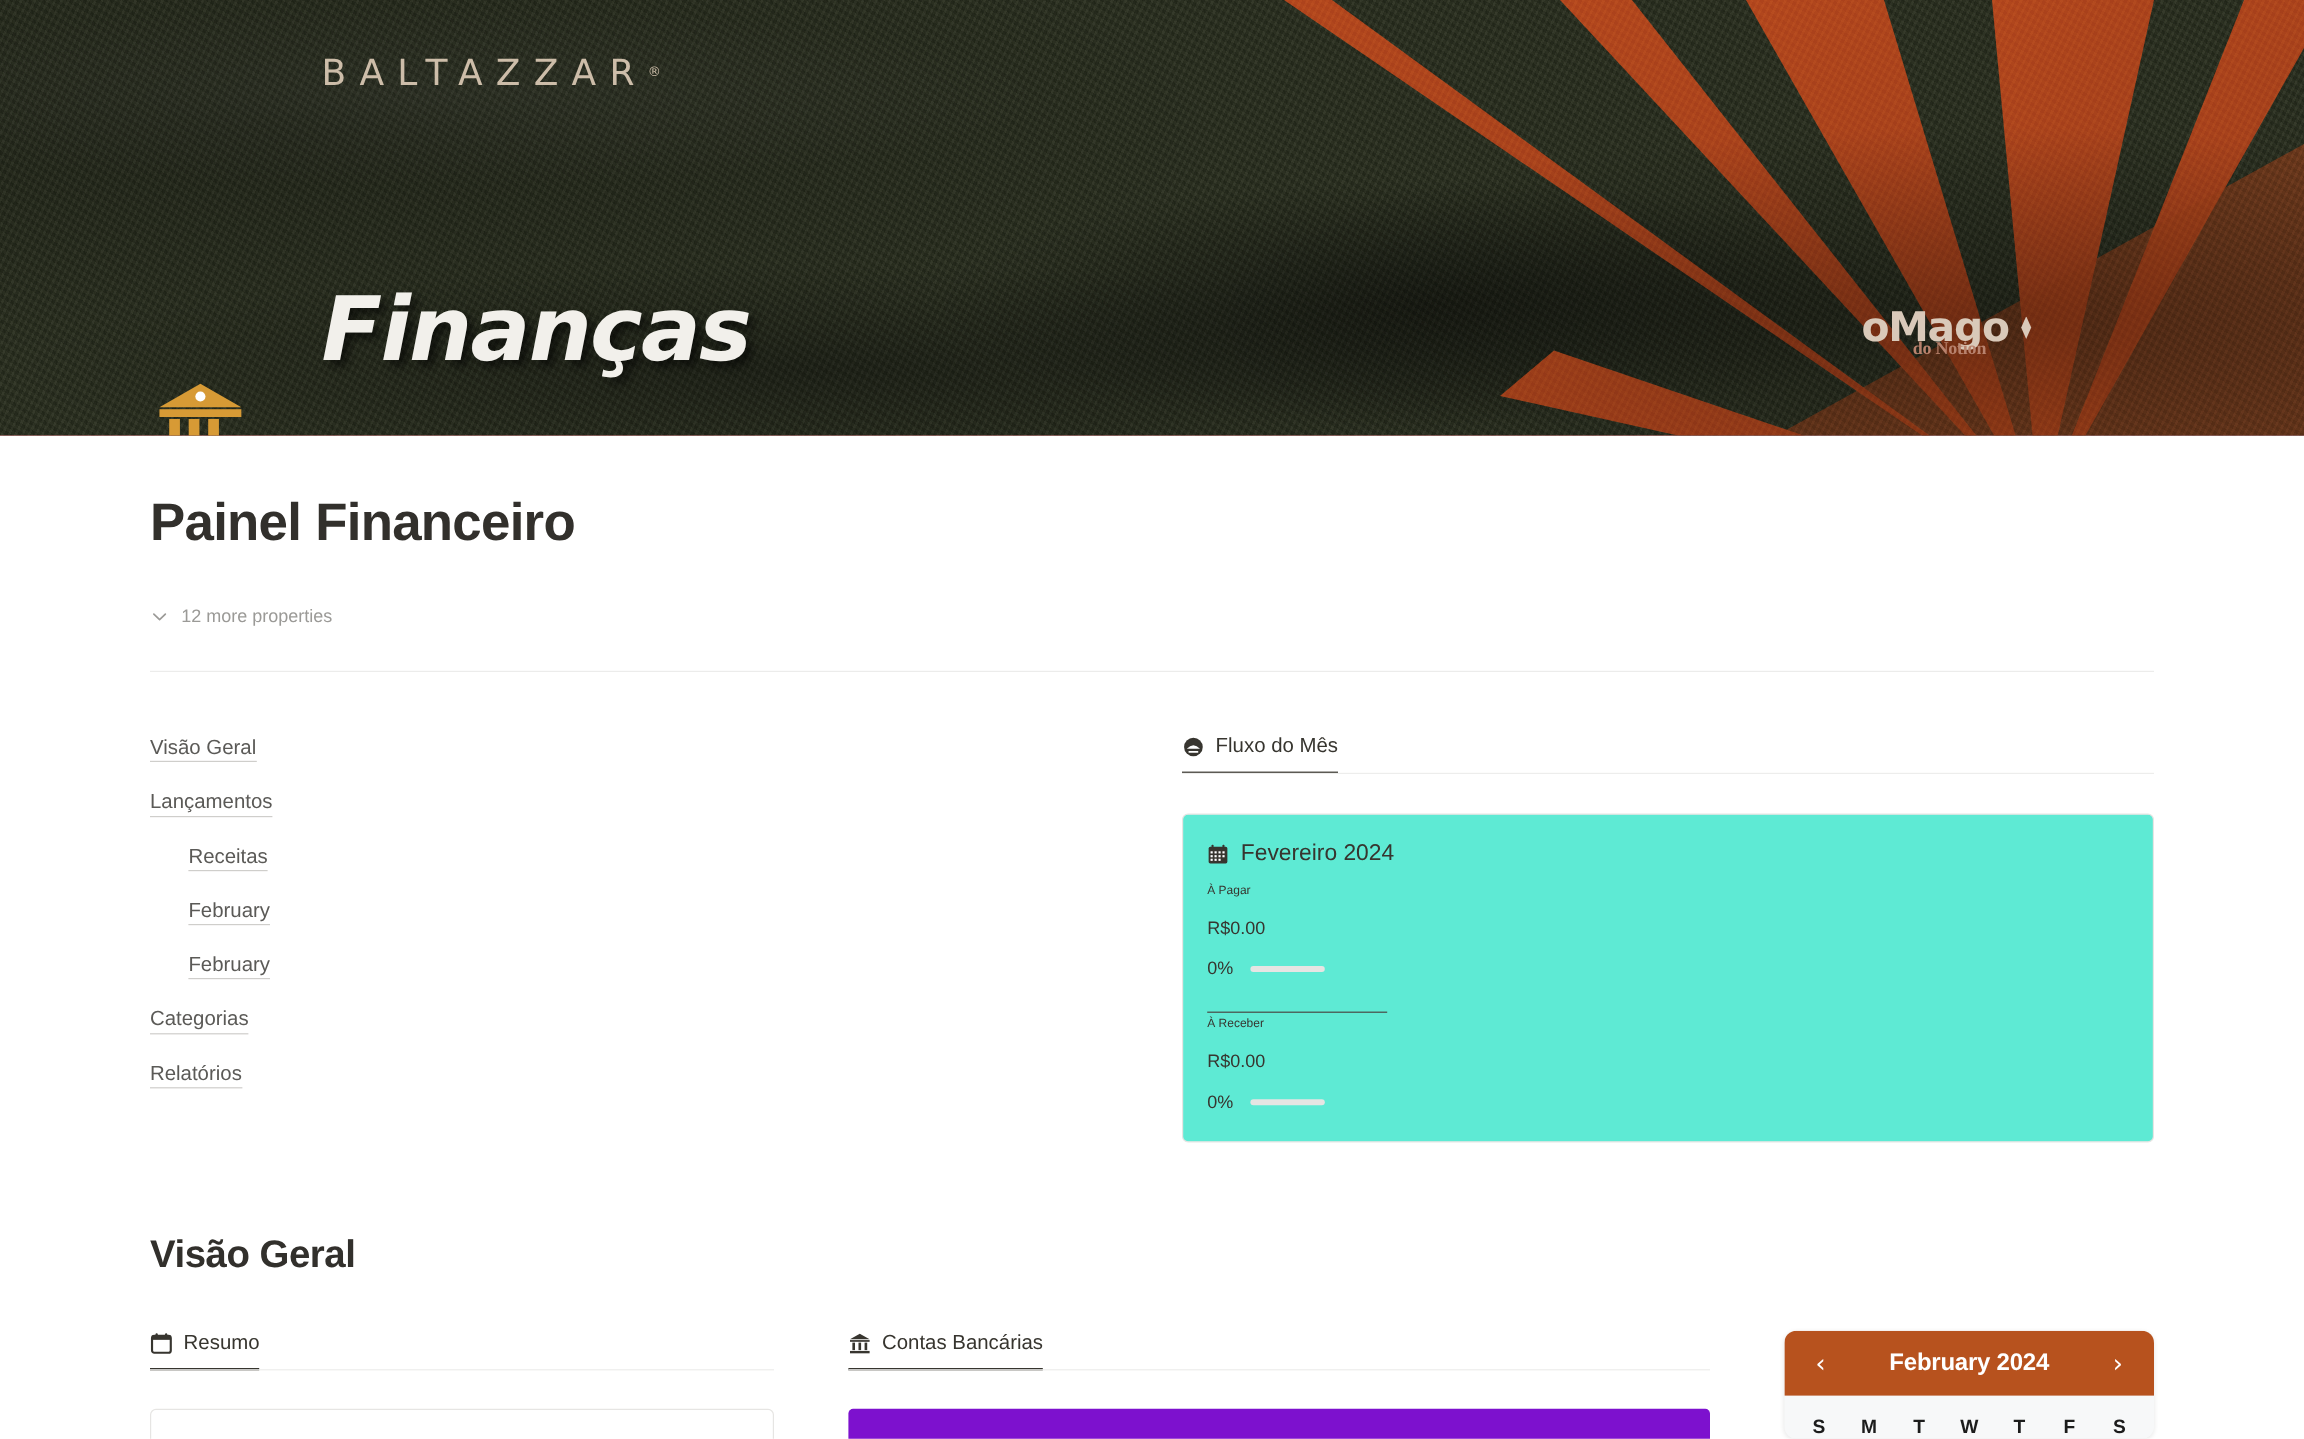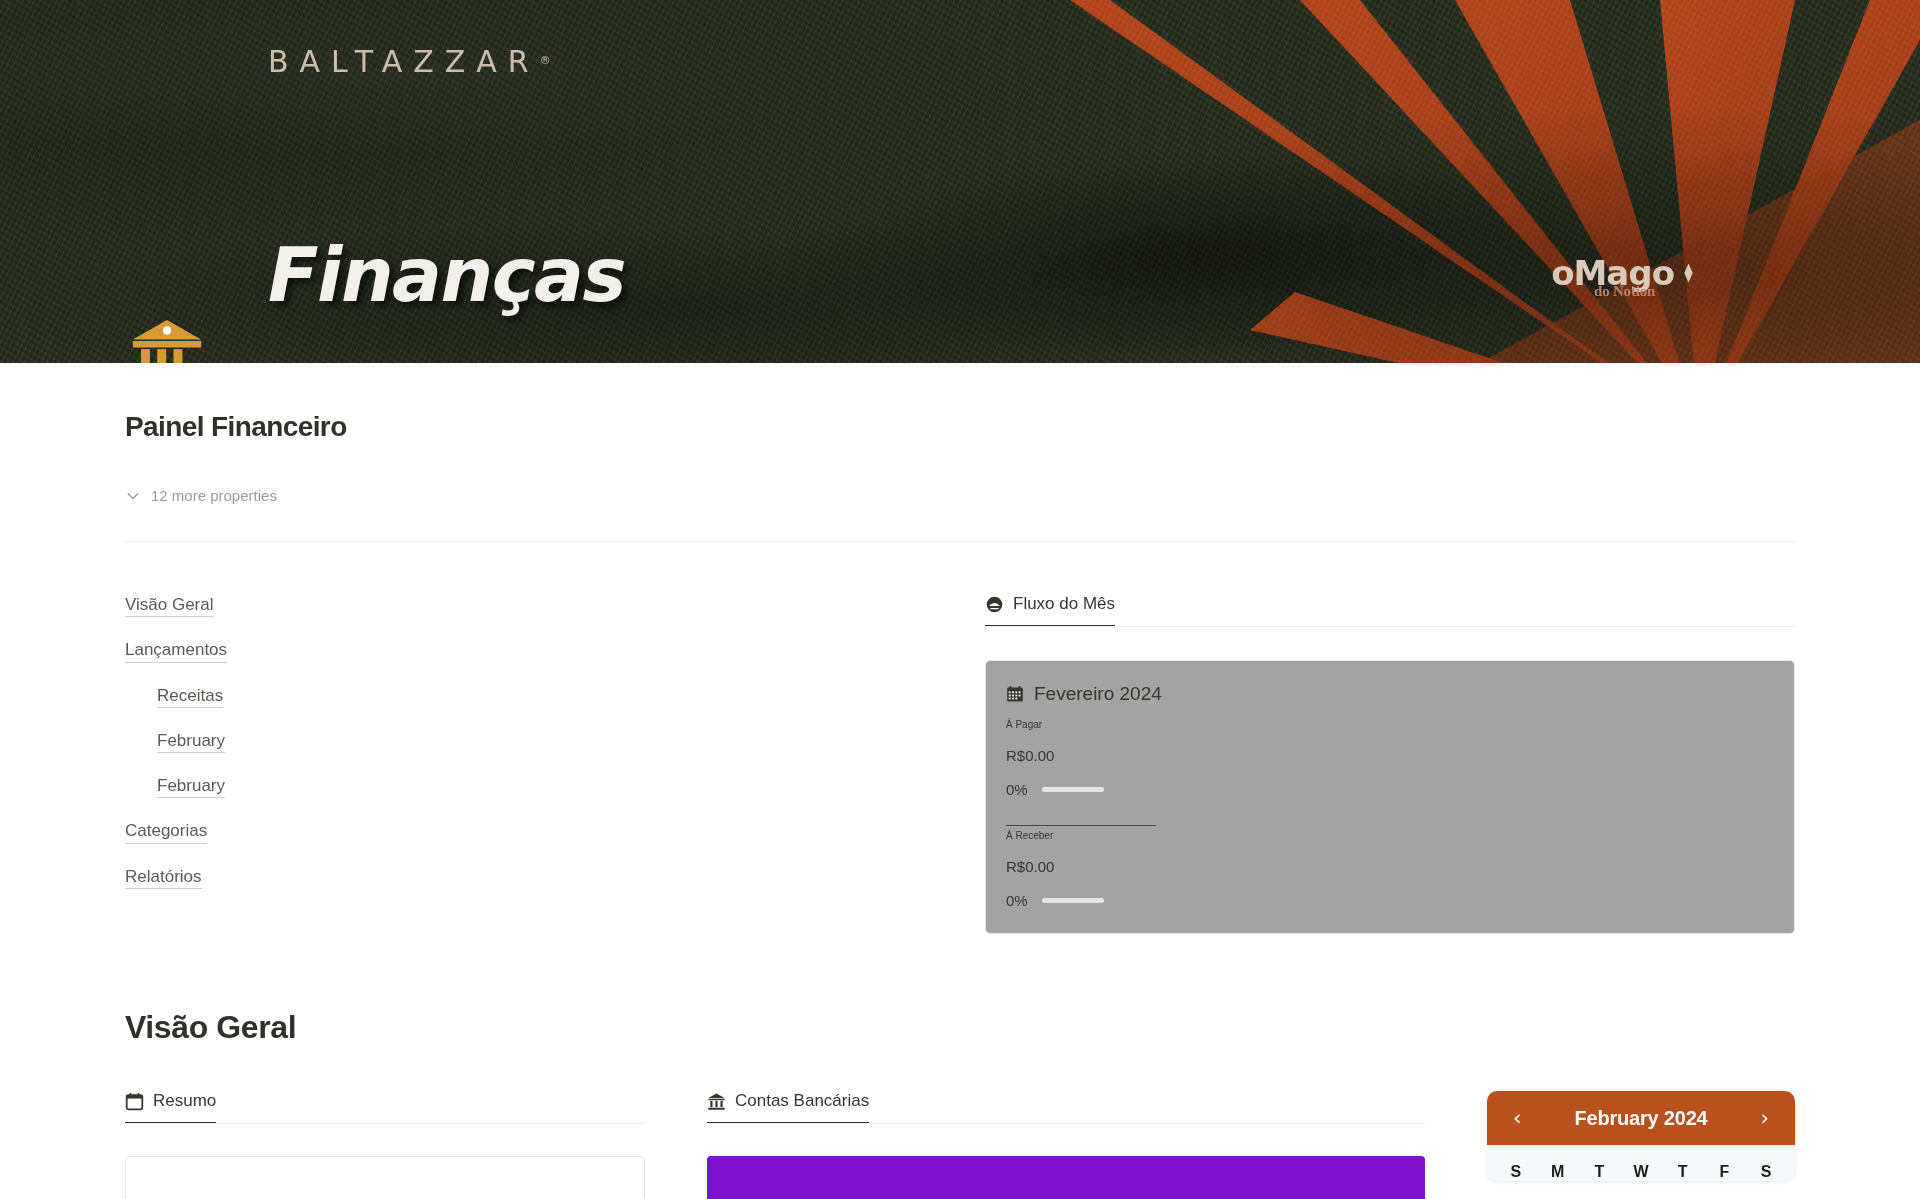--- a/index.html
+++ b/index.html
@@ -129,21 +129,21 @@
     z-index: 6;
   }
 
   .content {
     position: relative;
     width: 1920px;
     padding: 0 125px;
   }
   .page-title {
     margin-top: 48px;
-    font-size: 28px;
+    font-size: 44px;
     font-weight: 700;
     color: #32302c;
     letter-spacing: -0.6px;
   }
 
   .props-row {
     display: flex;
     align-items: center;
     gap: 10px;
     margin-top: 44px;
@@ -202,21 +202,21 @@
   .tab-rail {
     height: 1px;
     background: #ededec;
     margin-top: -1px;
   }
   .tab-icon { width: 19px; height: 19px; flex: none; display:block; }
 
   .card {
     border: 1px solid #e6e5e3;
     border-radius: 5px;
-    background: #a3a3a3;
+    background: #5eead4;
     padding: 22px 20px 24px 20px;
     margin-top: 33px;
   }
   .card-month {
     display: flex;
     align-items: center;
     gap: 10px;
     font-size: 19px;
     color: #37352f;
     margin-bottom: 14px;

